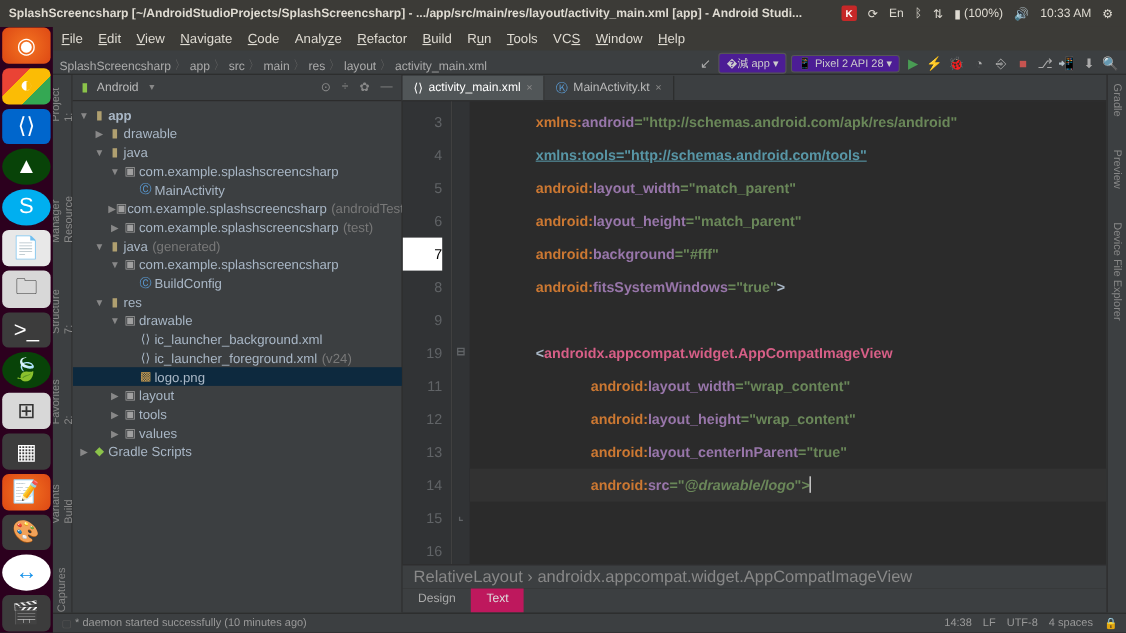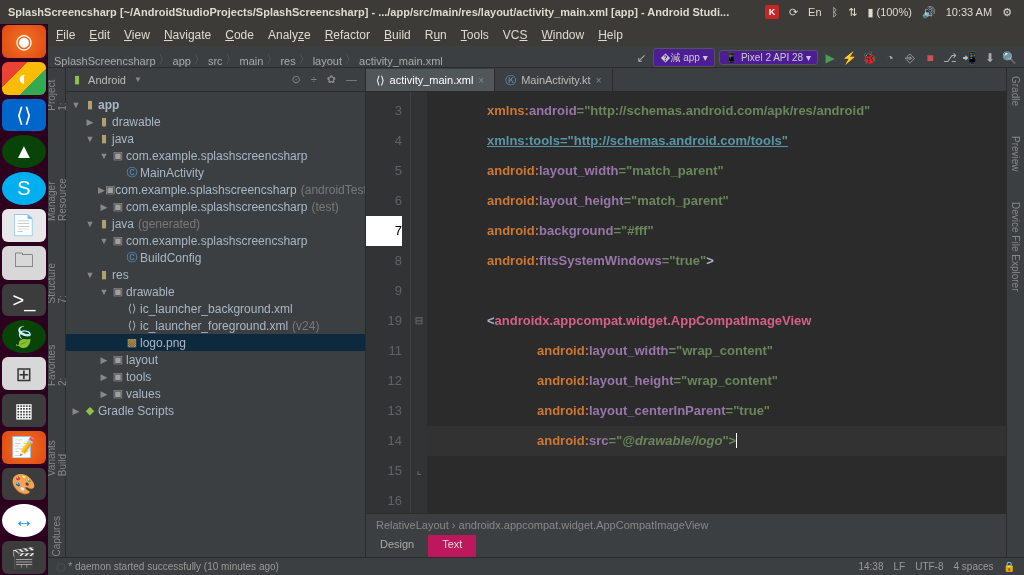--- a/index.html
+++ b/index.html
@@ -62,21 +62,21 @@
 .code { flex:1; padding:4px 0; line-height:30px; overflow:hidden; }
 .code-line { height:30px; padding-left:20px; white-space:pre; }
 .code-line.cur { background:#323232; position:relative; }
 .code-line.cur::before { content:''; position:absolute; left:-60px; top:7px; width:14px; height:14px; background:#f0a732; border-radius:50%; }
 .ns { color:#cc7832; }
 .attr { color:#9876aa; }
 .str { color:#6a8759; }
 .tag { color:#e8bf6a; }
 .punct { color:#a9b7c6; }
 .link { color:#5896a6; text-decoration:underline; }
-.breadcrumb-bot { height:22px; background:#3c3f41; border-top:1px solid #2b2b2b; display:flex; align-items:center; padding:0 10px; font-size:11px; color:#888; }
+.breadcrumb-bot { height:22px; background:#3c3f41; border-top:1px solid #2b2b2b; display:flex; align-items:center; padding:0 10px; font-size:15px; color:#888; }
 .design-tabs { height:22px; background:#3c3f41; display:flex; }
 .dtab { padding:3px 14px; font-size:11px; color:#aaa; }
 .dtab.active { background:#be185d; color:#ddd; }
 .bottom-tools { height:22px; background:#3c3f41; border-top:1px solid #2b2b2b; display:flex; align-items:center; padding:0 8px; gap:14px; font-size:11px; color:#aaa; }
 .bottom-tools .evt { margin-left:auto; color:#8bc34a; }
 .status { height:18px; background:#3c3f41; border-top:1px solid #2b2b2b; display:flex; align-items:center; padding:0 8px; font-size:10px; color:#999; }
 .status .right { margin-left:auto; display:flex; gap:10px; }
 .badge { background:#c62828; width:14px; height:14px; display:inline-flex; align-items:center; justify-content:center; border-radius:2px; color:#fff; font-size:9px; font-weight:bold; }
 </style>
 </head>

